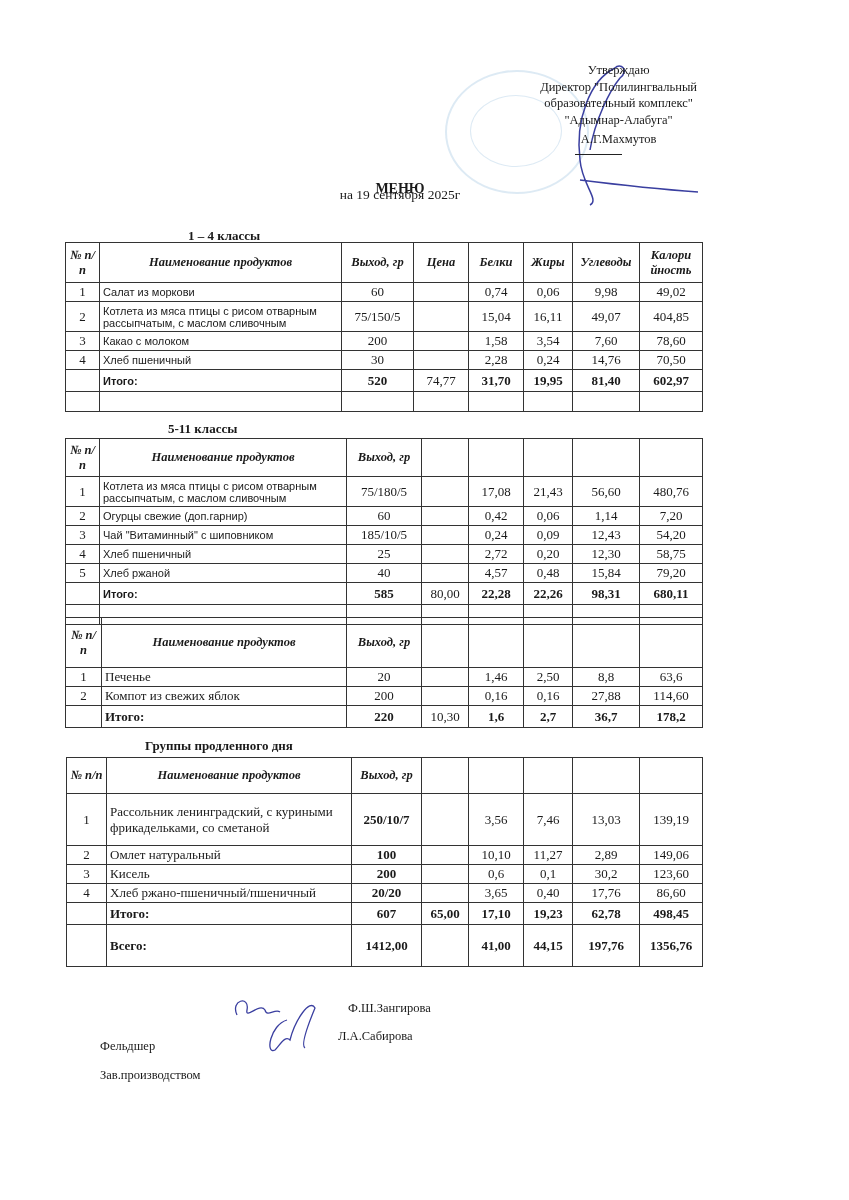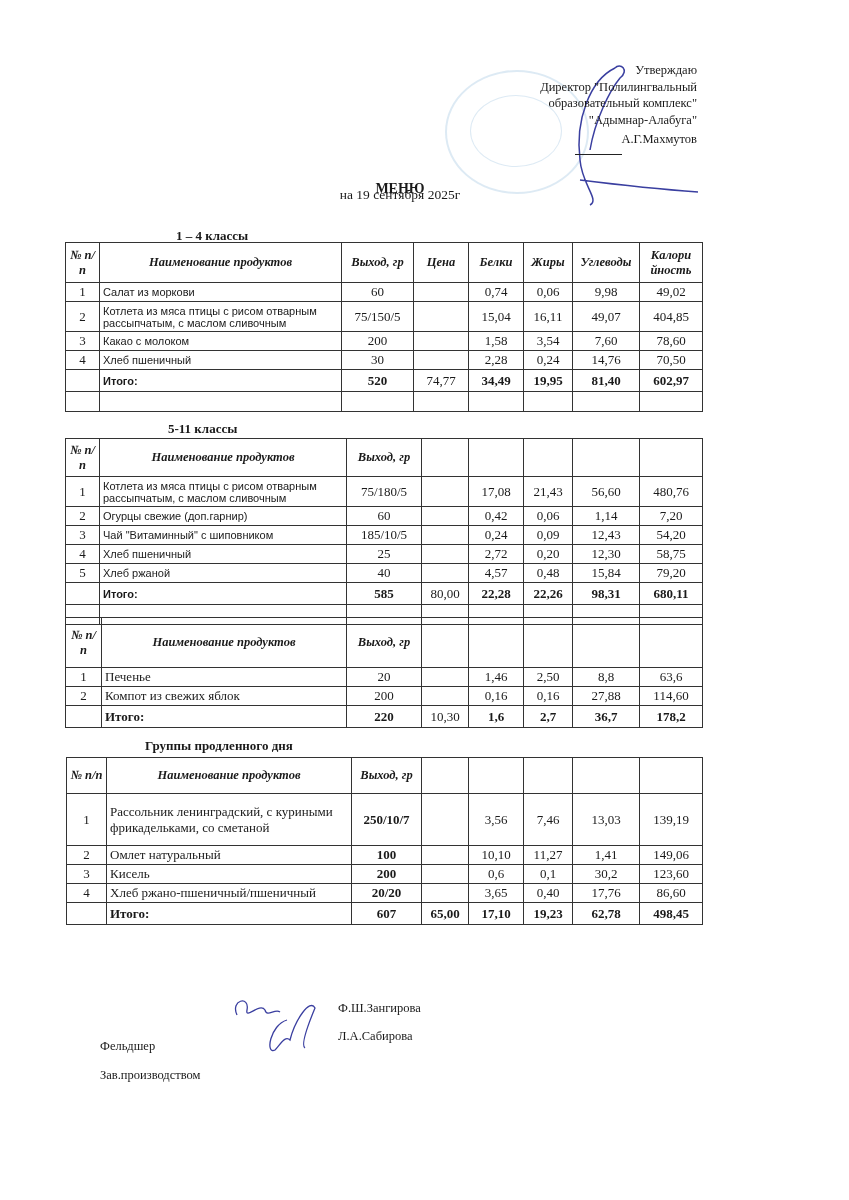--- a/index.html
+++ b/index.html
@@ -1,18 +1,18 @@
 <!DOCTYPE html>
 <html><head>
 <meta charset="utf-8">
 <style>
   html, body { margin: 0; padding: 0; background: #ffffff; }
   body { width: 849px; height: 1200px; position: relative; overflow: hidden;
          font-family: "Liberation Serif", serif; color: #1a1a1a; }
-  .approve { position: absolute; right: 152px; top: 62px; text-align: right;
+  .approve { position: absolute; right: 152px; top: 62px; text-align: center;
              font-size: 12.5px; line-height: 16.5px; margin-left: 20px; }
   .approve .name { font-weight: normal; margin-top: 3px; }
   .sign-line { position: absolute; left: 575px; top: 154px; width: 47px; border-top: 1px solid #222; }
   .stamp { position: absolute; left: 445px; top: 70px; width: 140px; height: 120px; border-radius: 50%;
            border: 2px solid rgba(120,170,210,0.25); }
   .stamp-inner { position: absolute; left: 470px; top: 95px; width: 90px; height: 70px; border-radius: 50%;
            border: 1px solid rgba(120,170,210,0.25); }
   .title { position: absolute; left: 0; width: 800px; text-align: center; }
   .title.t1 { top: 181px; font-weight: bold; font-size: 14px; }
   .title.t2 { top: 187px; font-size: 13.5px; }
@@ -42,21 +42,21 @@
   <div>Утверждаю</div>
   <div>Директор "Полилингвальный</div>
   <div>образовательный комплекс"</div>
   <div>"Адымнар-Алабуга"</div>
   <div class="name">А.Г.Махмутов</div>
 </div>
 
 <div class="title t1">МЕНЮ</div>
 <div class="title t2">на 19 сентября  2025г</div>
 
-<div class="sect" style="left:176px;top:228px">1 – 4 классы</div>
+<div class="sect" style="left:188px;top:228px">1 – 4 классы</div>
 <table style="top:242px">
   <colgroup>
       <col style="width:34px">
       <col style="width:242px">
       <col style="width:72px">
       <col style="width:55px">
       <col style="width:55px">
       <col style="width:49px">
       <col style="width:67px">
       <col style="width:63px">
@@ -112,21 +112,21 @@
         <td class="num">2,28</td>
         <td class="num">0,24</td>
         <td class="num">14,76</td>
         <td class="num">70,50</td>
       </tr>
       <tr style="height: 22px;">
         <td></td>
         <td class="b">Итого:</td>
         <td class="num b">520</td>
         <td class="num">74,77</td>
-        <td class="num b">34,49</td>
+        <td class="num b">31,70</td>
         <td class="num b">19,95</td>
         <td class="num b">81,40</td>
         <td class="num b">602,97</td>
       </tr>
       <tr style="height: 20px;">
         <td></td>
         <td></td>
         <td></td>
         <td></td>
         <td></td>
@@ -327,21 +327,21 @@
         <td class="num">13,03</td>
         <td class="num">139,19</td>
       </tr>
       <tr style="height: 19px;">
         <td class="c num">2</td>
         <td>Омлет натуральный</td>
         <td class="num b">100</td>
         <td class="num"></td>
         <td class="num">10,10</td>
         <td class="num">11,27</td>
-        <td class="num">1,41</td>
+        <td class="num">2,89</td>
         <td class="num">149,06</td>
       </tr>
       <tr style="height: 19px;">
         <td class="c num">3</td>
         <td>Кисель</td>
         <td class="num b">200</td>
         <td class="num"></td>
         <td class="num">0,6</td>
         <td class="num">0,1</td>
         <td class="num">30,2</td>
@@ -360,23 +360,33 @@
       <tr style="height: 22px;">
         <td></td>
         <td class="b">Итого:</td>
         <td class="num b">607</td>
         <td class="num b">65,00</td>
         <td class="num b">17,10</td>
         <td class="num b">19,23</td>
         <td class="num b">62,78</td>
         <td class="num b">498,45</td>
       </tr>
+      <tr style="height: 42px;">
+        <td></td>
+        <td class="b">Всего:</td>
+        <td class="num b">1412,00</td>
+        <td class="num b"></td>
+        <td class="num b">41,00</td>
+        <td class="num b">44,15</td>
+        <td class="num b">197,76</td>
+        <td class="num b">1356,76</td>
+      </tr>
     </tbody>
 </table>
 
 <div class="footer" style="left:100px;top:1068px">Зав.производством</div>
-<div class="footer" style="left:338px;top:1001px">Ф.Ш.Зангирова</div>
+<div class="footer" style="left:348px;top:1001px">Ф.Ш.Зангирова</div>
 <div class="footer" style="left:100px;top:1039px">Фельдшер</div>
 <div class="footer" style="left:338px;top:1029px">Л.А.Сабирова</div>
 <svg class="sig" style="left:225px;top:990px" width="100" height="75">
   <path d="M12 25 C5 10, 25 5, 22 20 C20 30, 35 12, 40 20 C42 28, 50 18, 55 22" fill="none" stroke="#3a3fa0" stroke-width="1.3"></path>
   <path d="M62 30 C45 35, 40 65, 50 60 C55 55, 60 45, 65 50 C70 30, 85 8, 90 18 C85 30, 75 55, 80 58" fill="none" stroke="#3a3fa0" stroke-width="1.3"></path>
 </svg>
 
 </body></html>

